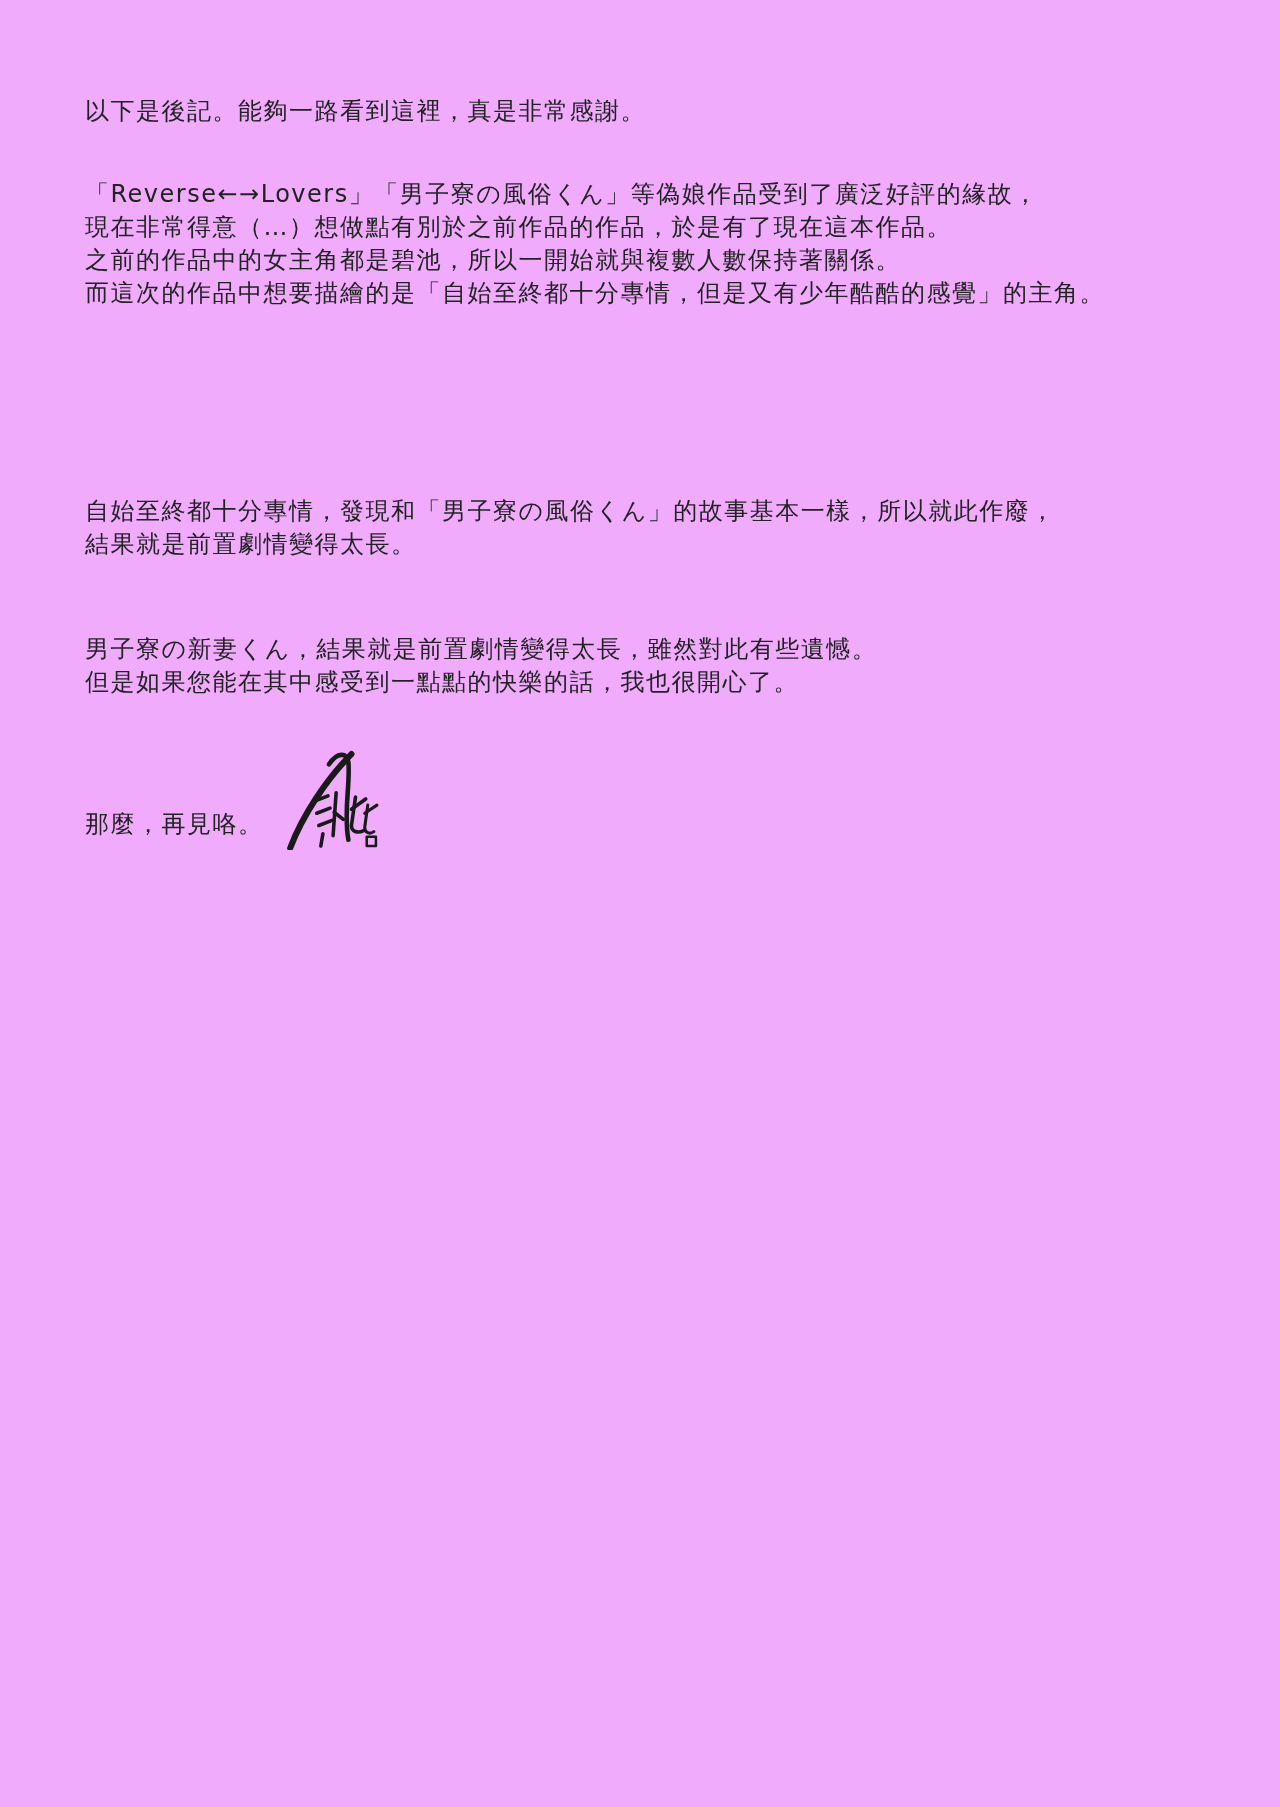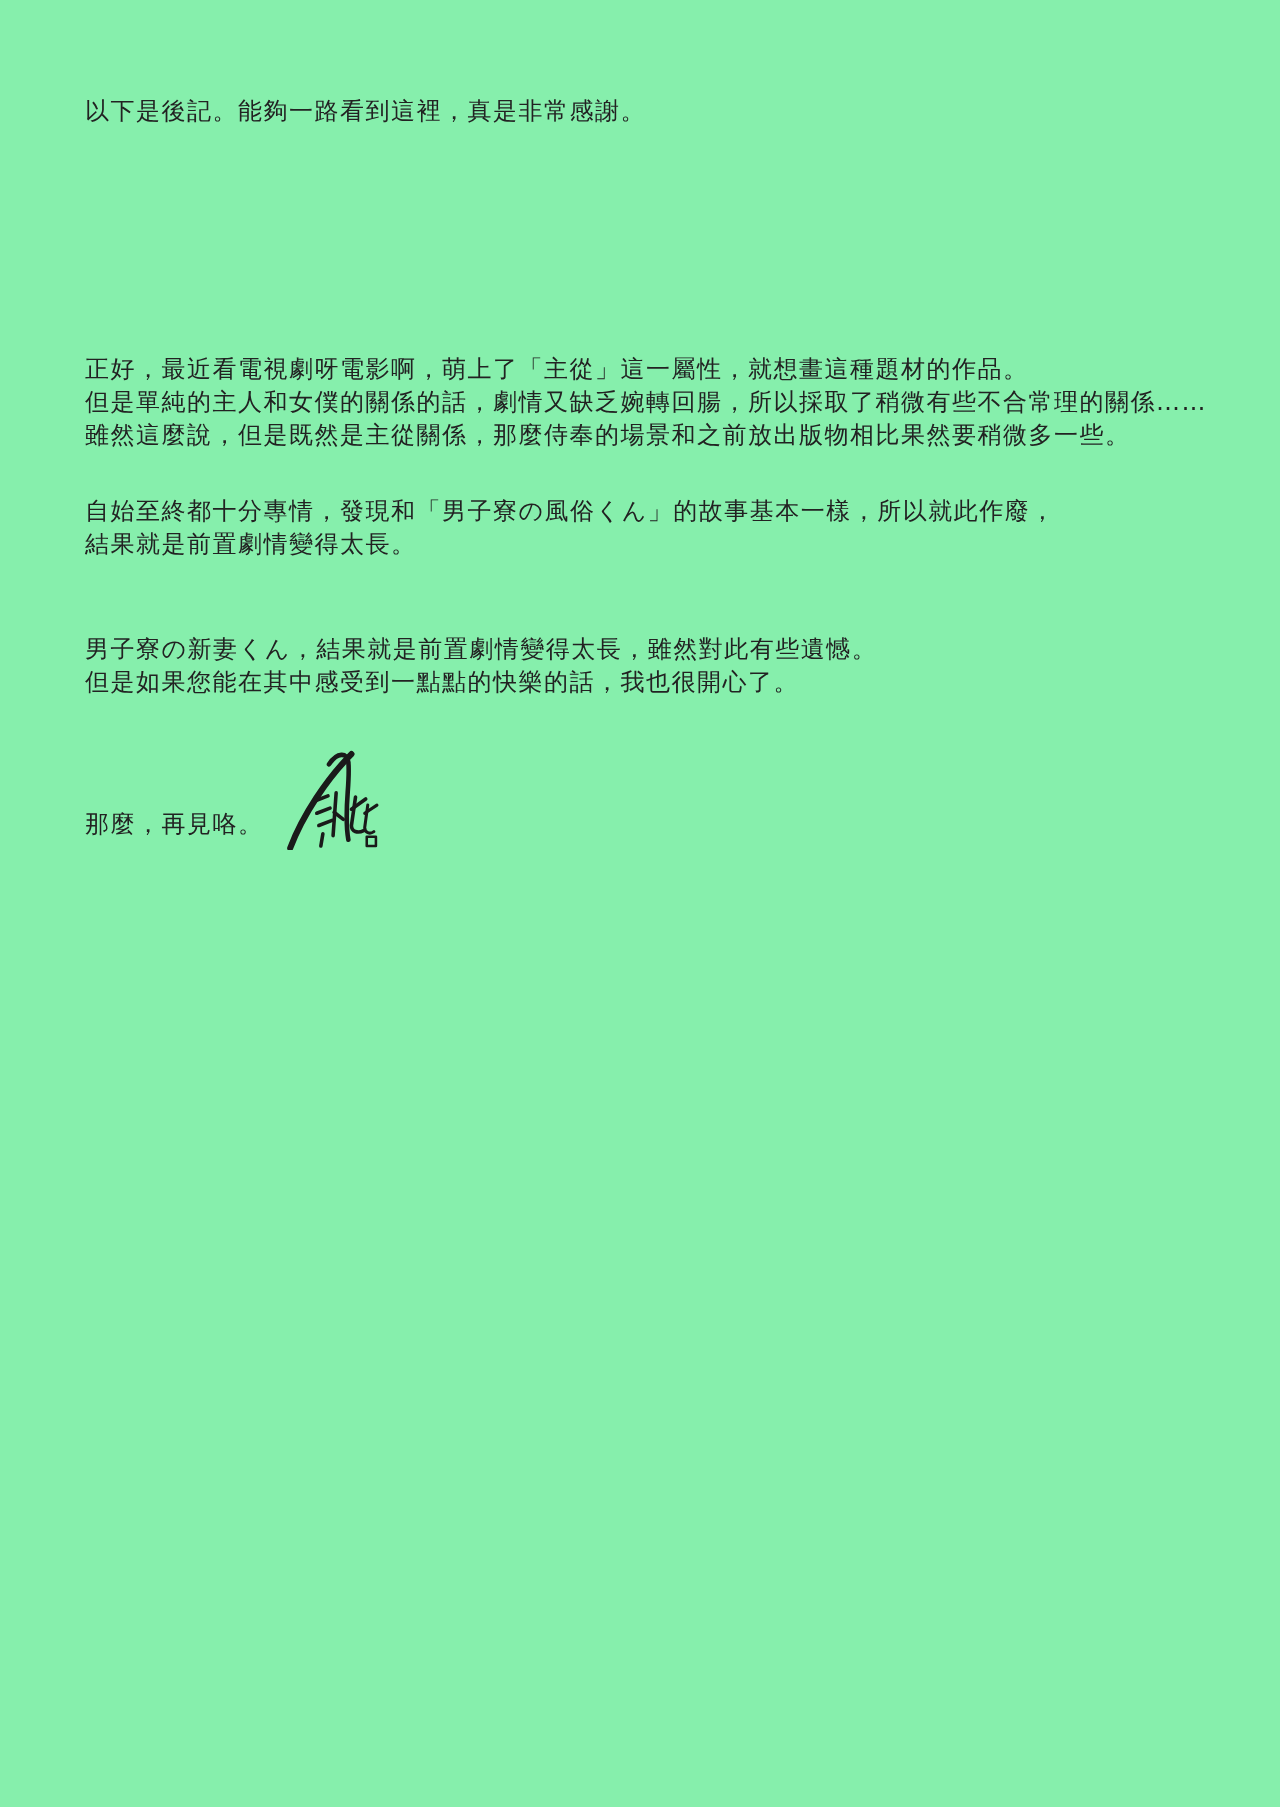--- a/index.html
+++ b/index.html
@@ -4,21 +4,21 @@
 <style>
   html, body {
     margin: 0;
     padding: 0;
     background: #e8e8e8;
   }
   .page {
     position: relative;
     width: 1280px;
     height: 1807px;
-    background: #86efac;
+    background: #f0abfc;
     overflow: hidden;
     font-family: "DejaVu Sans", "Liberation Sans", sans-serif;
     color: #222222;
   }
   .para {
     position: absolute;
     left: 85px;
     font-size: 24px;
     line-height: 33px;
     letter-spacing: 1.5px;
@@ -49,26 +49,27 @@
 </style>
 </head>
 <body>
 
 <div class="page">
 
   <div class="para para-intro">
     <span class="line">以下是後記。能夠一路看到這裡，真是非常感謝。</span>
   </div>
 
+  <div class="para para-1">
+    <span class="line">「Reverse←→Lovers」「男子寮の風俗くん」等偽娘作品受到了廣泛好評的緣故，</span>
+    <span class="line">現在非常得意（…）想做點有別於之前作品的作品，於是有了現在這本作品。</span>
+    <span class="line">之前的作品中的女主角都是碧池，所以一開始就與複數人數保持著關係。</span>
+    <span class="line">而這次的作品中想要描繪的是「自始至終都十分專情，但是又有少年酷酷的感覺」的主角。</span>
+  </div>
 
-  <div class="para para-2">
-    <span class="line">正好，最近看電視劇呀電影啊，萌上了「主從」這一屬性，就想畫這種題材的作品。</span>
-    <span class="line">但是單純的主人和女僕的關係的話，劇情又缺乏婉轉回腸，所以採取了稍微有些不合常理的關係……</span>
-    <span class="line">雖然這麼說，但是既然是主從關係，那麼侍奉的場景和之前放出版物相比果然要稍微多一些。</span>
-  </div>
 
   <div class="para para-3">
     <span class="line">自始至終都十分專情，發現和「男子寮の風俗くん」的故事基本一樣，所以就此作廢，</span>
     <span class="line">結果就是前置劇情變得太長。</span>
   </div>
 
   <div class="para para-4">
     <span class="line">男子寮の新妻くん，結果就是前置劇情變得太長，雖然對此有些遺憾。</span>
     <span class="line">但是如果您能在其中感受到一點點的快樂的話，我也很開心了。</span>
   </div>

